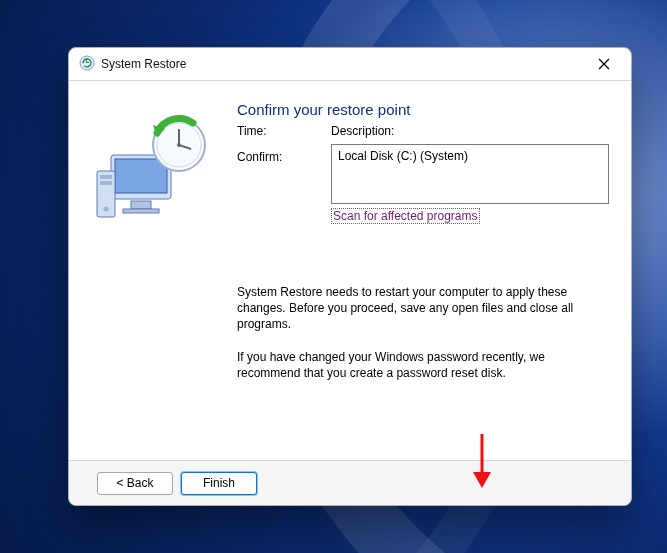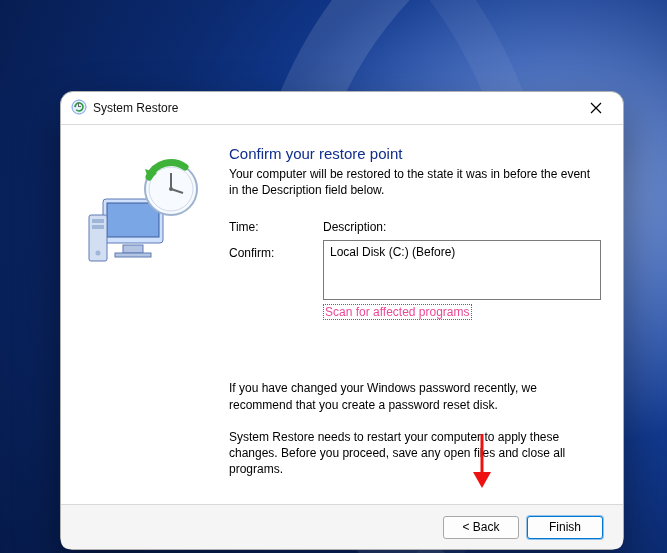--- a/index.html
+++ b/index.html
@@ -34,31 +34,30 @@
   .wallpaper::after {
     width: 760px; height: 760px;
     right: -460px; top: -180px;
     border-width: 60px;
     border-color: rgba(255,255,255,0.12);
   }
 
   
   .dialog {
     position: absolute;
-    left: 60px;
+    left: 68px;
     top: 47px;
     width: 562px;
     height: 457px;
     background: #fff;
     border: 1px solid #b0b0b0;
-    border-radius: 13px;
+    border-radius: 8px;
     box-shadow: 0 20px 45px rgba(0,0,0,0.45);
     display: flex;
     flex-direction: column;
-    margin-top: 44px;
   }
 
   .titlebar {
     height: 32px;
     display: flex;
     align-items: center;
     padding: 0 6px 0 10px;
     border-bottom: 1px solid #d9d9d9;
   }
   .titlebar .title {
@@ -118,44 +117,43 @@
     margin-bottom: 16px;
   }
   .fields .label { color: #000; padding-top: 2px; }
   .drivebox {
     border: 1px solid #7a7a7a;
     height: 50px;
     padding: 4px 6px;
     font-size: 12px;
   }
   .linklike {
-    color: #ec4899;
+    color: #701a75;
     text-decoration: none;
     border: 1px dotted #666;
     padding: 0 1px;
     display: inline-block;
     margin-top: 4px;
   }
 
   .note {
     font-size: 12px;
     line-height: 1.35;
     margin-top: 60px;
     width: 360px;
   }
   .note + .note { margin-top: 16px; }
 
   .footer {
     height: 44px;
     border-top: 1px solid #d9d9d9;
     display: flex;
     align-items: center;
-    justify-content: flex-end;
     gap: 8px;
-    padding: 0 20px;
+    padding: 0 28px;
     background: #f5f5f5;
     border-bottom-left-radius: 8px;
     border-bottom-right-radius: 8px;
   }
   .btn {
     min-width: 76px;
     height: 23px;
     font-size: 12px;
     background: #fdfdfd;
     border: 1px solid #a8a8a8;
@@ -223,38 +221,37 @@
         <line x1="86" y1="36" x2="98" y2="40" stroke="#666" stroke-width="2"></line>
         <circle cx="86" cy="36" r="2" fill="#666"></circle>
 
         <path d="M64 24 A24 24 0 0 1 100 14" fill="none" stroke="#3fb23a" stroke-width="7" stroke-linecap="round"></path>
         <path d="M60 16 L64 28 L72 20 Z" fill="#3fb23a"></path>
       </svg>
     </div>
 
     <div class="content">
       <div class="heading">Confirm your restore point</div>
-      <div class="intro">Your computer will be restored to the state it was in before the event in the Description field below.</div>
 
       <div class="fields">
         <div class="label">Time:</div>
 
         <div class="label">Description:</div>
 
         <div class="label" style="padding-top:6px">Confirm:</div>
         <div>
           <div class="drivebox">
-            <div>Local Disk (C:) (Before)</div>
+            <div>Local Disk (C:) (System)</div>
           </div>
           <a href="#" class="linklike">Scan for affected programs</a>
         </div>
       </div>
 
+      <div class="note">System Restore needs to restart your computer to apply these changes. Before you proceed, save any open files and close all programs.</div>
       <div class="note">If you have changed your Windows password recently, we recommend that you create a password reset disk.</div>
-      <div class="note">System Restore needs to restart your computer to apply these changes. Before you proceed, save any open files and close all programs.</div>
     </div>
   </div>
 
   <div class="footer">
     <button class="btn">&lt; Back</button>
     <button class="btn default">Finish</button>
   </div>
 </div>
 
 <svg class="arrow" width="26" height="60" viewBox="0 0 26 60">

